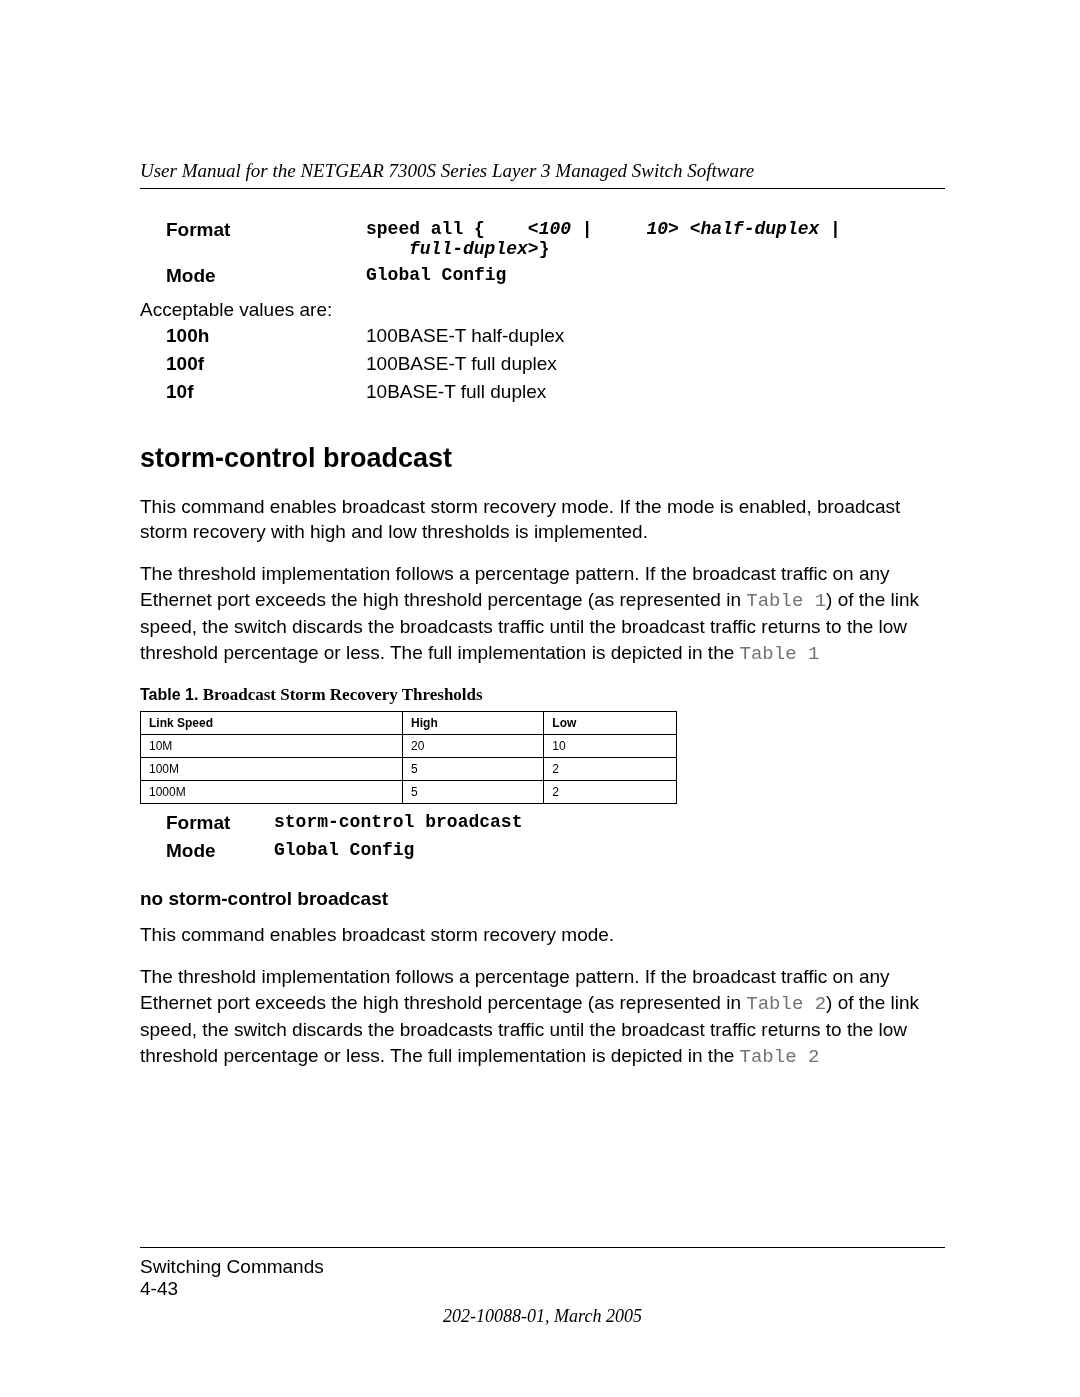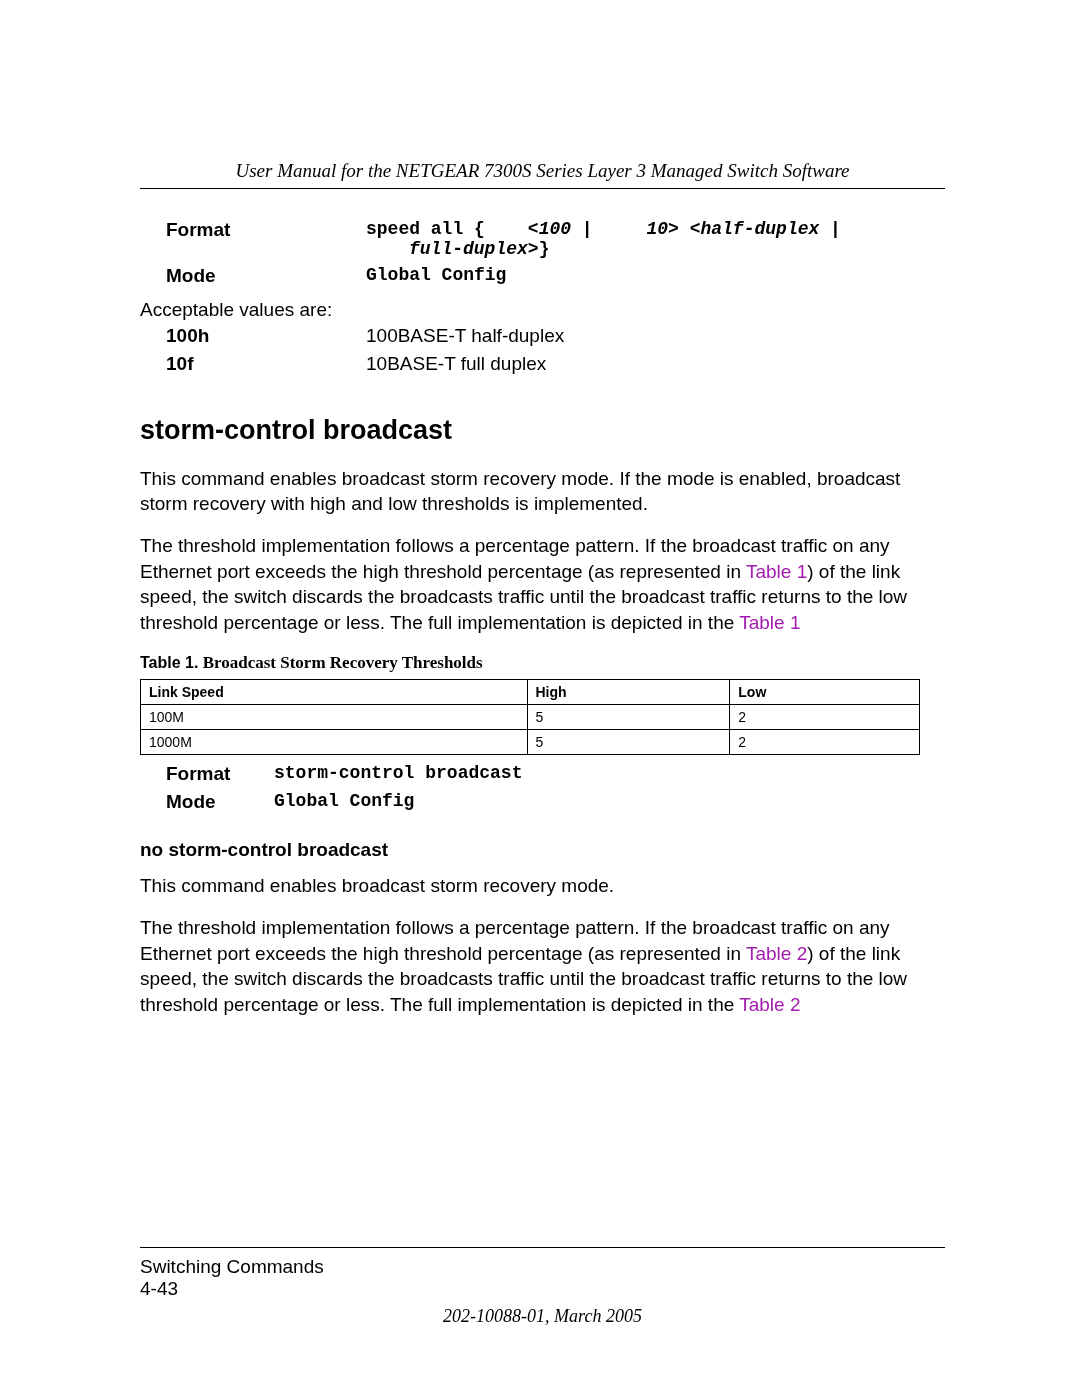--- a/index.html
+++ b/index.html
@@ -10,21 +10,21 @@
     color: #000;
   }
   .page {
     width: 1080px;
     height: 1397px;
     position: relative;
     box-sizing: border-box;
     padding: 160px 135px 0 140px;
   }
   .running-header {
-    text-align: center;
+    text-align: left;
     font-style: italic;
     font-size: 19px;
     padding-bottom: 6px;
     border-bottom: 1.5px solid #000;
     margin-bottom: 30px;
   }
   .def-row {
     display: flex;
     margin-bottom: 6px;
     padding-left: 26px;
@@ -49,21 +49,22 @@
     font-style: italic;
     margin-left: 43px;
   }
   .body-para {
     font-family: Arial, Helvetica, sans-serif;
     font-size: 19px;
     line-height: 1.35;
     margin: 12px 0 16px 0;
   }
   .body-para .link {
-    color: #a21caf;
+    color: #737373;
+    font-family: Liberation Mono, monospace;
   }
   .h2 {
     font-family: Arial, Helvetica, sans-serif;
     font-weight: bold;
     font-size: 27px;
     margin: 40px 0 20px 0;
   }
   .h3 {
     font-family: Liberation Sans, sans-serif;
     font-weight: bold;
@@ -78,23 +79,23 @@
   .table-caption .lead {
     font-weight: bold;
   }
   .table-caption .title {
     font-family: "Times New Roman", Times, serif;
     font-weight: bold;
     font-size: 17px;
   }
   table.data {
     border-collapse: collapse;
-    width: 780px;
-    font-family: Arial, Helvetica, sans-serif;
-    font-size: 14px;
+    width: 537px;
+    font-family: Arial, Helvetica, sans-serif;
+    font-size: 12px;
   }
   table.data th, table.data td {
     border: 1px solid #000;
     padding: 4px 8px;
     text-align: left;
   }
   table.data th {
     font-weight: bold;
   }
   .footer-block {
@@ -141,20 +142,24 @@
     <div class="def-value mono">Global Config</div>
   </div>
 
   <div class="body-para" style="margin-top:10px;margin-bottom:2px;">Acceptable values are:</div>
 
   <div class="def-row">
     <div class="def-label">100h</div>
     <div class="def-value">100BASE-T half-duplex</div>
   </div>
   <div class="def-row">
+    <div class="def-label">100f</div>
+    <div class="def-value">100BASE-T full duplex</div>
+  </div>
+  <div class="def-row">
     <div class="def-label">10f</div>
     <div class="def-value">10BASE-T full duplex</div>
   </div>
 
   <div class="h2">storm-control broadcast</div>
 
   <div class="body-para">This command enables broadcast storm recovery mode. If the mode is enabled, broadcast storm recovery with high and low thresholds is implemented.</div>
 
   <div class="body-para">
     <span>The threshold implementation follows a percentage pattern. If the broadcast traffic on any Ethernet port exceeds the high threshold percentage (as represented in </span><span class="link">Table 1</span><span>) of the link speed, the switch discards the broadcasts traffic until the broadcast traffic returns to the low threshold percentage or less. The full implementation is depicted in the </span><span class="link">Table 1</span>
@@ -166,20 +171,25 @@
 
   <table class="data">
     <thead>
       <tr>
         <th>Link Speed</th>
         <th>High</th>
         <th>Low</th>
       </tr>
     </thead>
     <tbody>
+      <tr>
+        <td>10M</td>
+        <td>20</td>
+        <td>10</td>
+      </tr>
       <tr>
         <td>100M</td>
         <td>5</td>
         <td>2</td>
       </tr>
       <tr>
         <td>1000M</td>
         <td>5</td>
         <td>2</td>
       </tr>

